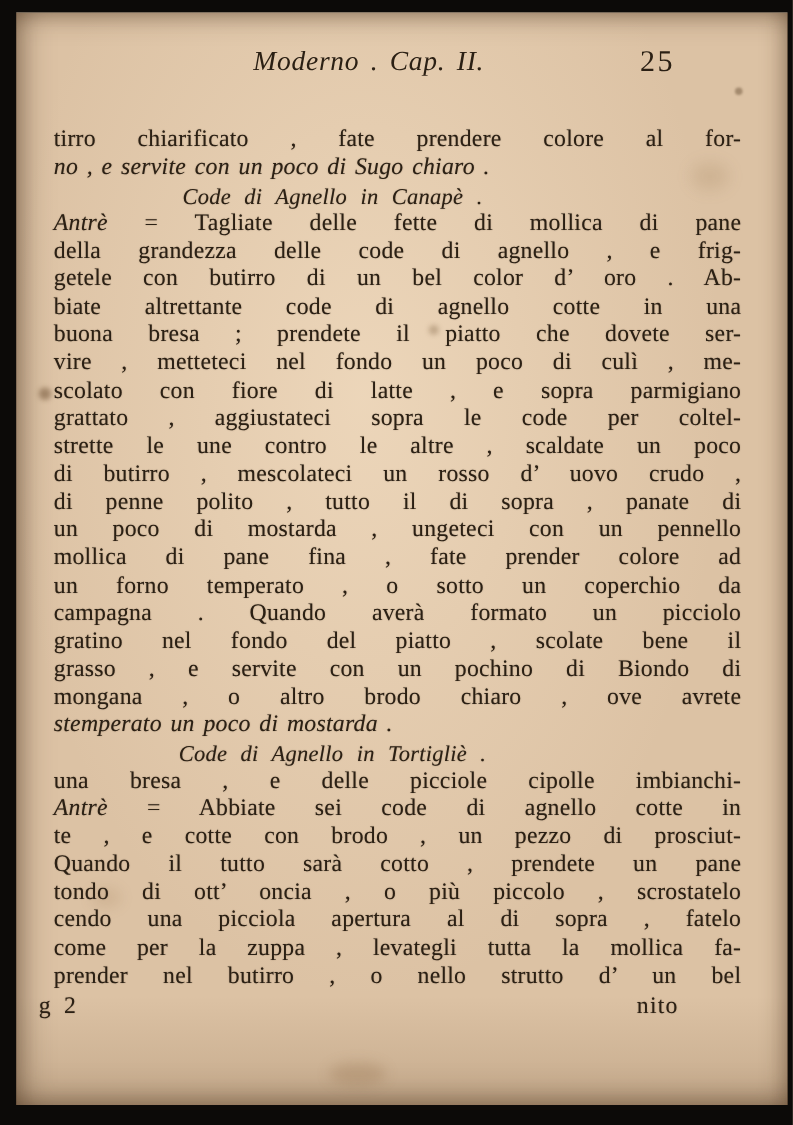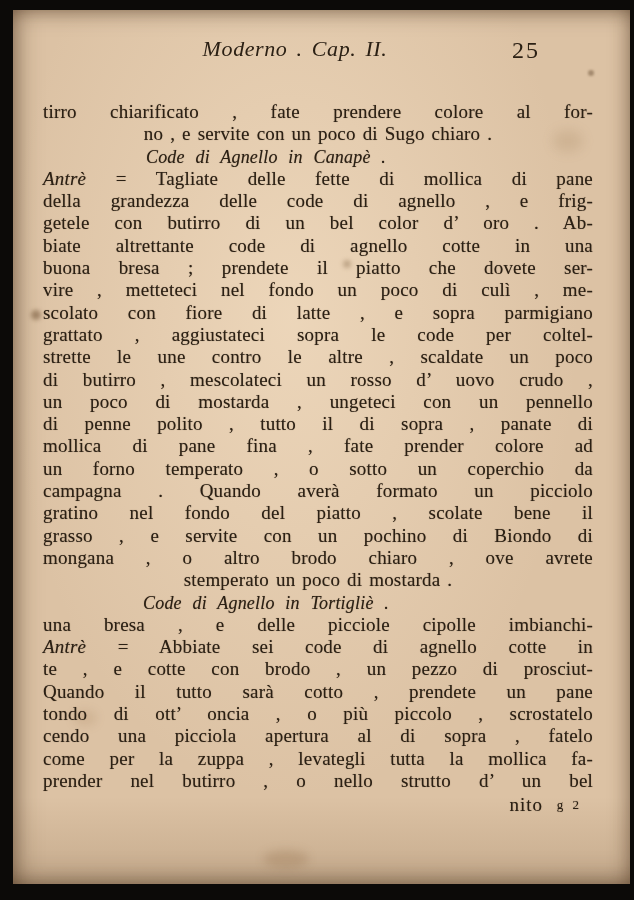--- a/index.html
+++ b/index.html
@@ -67,40 +67,40 @@
     width: 550px;
     font-size: 19px;
     line-height: 22.3px;
     letter-spacing: 0.2px;
     word-spacing: 2px;
     text-shadow: 0 0 1px rgba(55,38,22,0.45);
     margin-top: 22px;
   }
   .ln { min-height: 22.3px; white-space: pre-wrap; }
   .ln.justify { text-align: justify; text-align-last: justify; text-justify: inter-word; }
-  .ln.left    { text-align: center; }
+  .ln.left    { text-align: left; font-style: italic; }
   .ln.center  {
     text-align: center;
     font-style: italic;
     font-size: 18px;
     word-spacing: 6px;
     transform: translateX(-52px);
   }
   .it { font-style: italic; }
 
   .footer-row {
     position: relative;
     height: 22.3px;
     margin-top: 2px;
   }
   .signature-mark {
     display: block;
-    text-align: right;
+    text-align: left;
     transform: translateX(-12px);
-    font-size: 13px;
+    font-size: 19px;
     letter-spacing: 2px;
   }
   .catchword {
     position: absolute;
     right: 50px; top: 0;
     font-size: 19px;
     letter-spacing: 1px;
   }
 </style>
 </head>
@@ -129,22 +129,22 @@
         <div class="ln justify"><span class="it">Antrè</span><span> = Tagliate delle fette di mollica di pane</span></div>
         <div class="ln justify"><span>della grandezza delle code di agnello , e frig-</span></div>
         <div class="ln justify"><span>getele con butirro di un bel color d’ oro . Ab-</span></div>
         <div class="ln justify"><span>biate altrettante code di agnello cotte in una</span></div>
         <div class="ln justify"><span>buona bresa ; prendete il piatto che dovete ser-</span></div>
         <div class="ln justify"><span>vire , metteteci nel fondo un poco di culì , me-</span></div>
         <div class="ln justify"><span>scolato con fiore di latte , e sopra parmigiano</span></div>
         <div class="ln justify"><span>grattato , aggiustateci sopra le code per coltel-</span></div>
         <div class="ln justify"><span>strette le une contro le altre , scaldate un poco</span></div>
         <div class="ln justify"><span>di butirro , mescolateci un rosso d’ uovo crudo ,</span></div>
+        <div class="ln justify"><span>di penne polito , tutto il di sopra , panate di</span></div>
         <div class="ln justify"><span>un poco di mostarda , ungeteci con un pennello</span></div>
-        <div class="ln justify"><span>di penne polito , tutto il di sopra , panate di</span></div>
         <div class="ln justify"><span>mollica di pane fina , fate prender colore ad</span></div>
         <div class="ln justify"><span>un forno temperato , o sotto un coperchio da</span></div>
         <div class="ln justify"><span>campagna . Quando averà formato un picciolo</span></div>
         <div class="ln justify"><span>gratino nel fondo del piatto , scolate bene il</span></div>
         <div class="ln justify"><span>grasso , e servite con un pochino di Biondo di</span></div>
         <div class="ln justify"><span>mongana , o altro brodo chiaro , ove avrete</span></div>
         <div class="ln left"><span>stemperato un poco di mostarda .</span></div>
         <div class="ln center it"><span>Code di Agnello in Tortigliè .</span></div>
         <div class="ln justify"><span>una bresa , e delle picciole cipolle imbianchi-</span></div>
         <div class="ln justify"><span class="it">Antrè</span><span> = Abbiate sei code di agnello cotte in</span></div>

